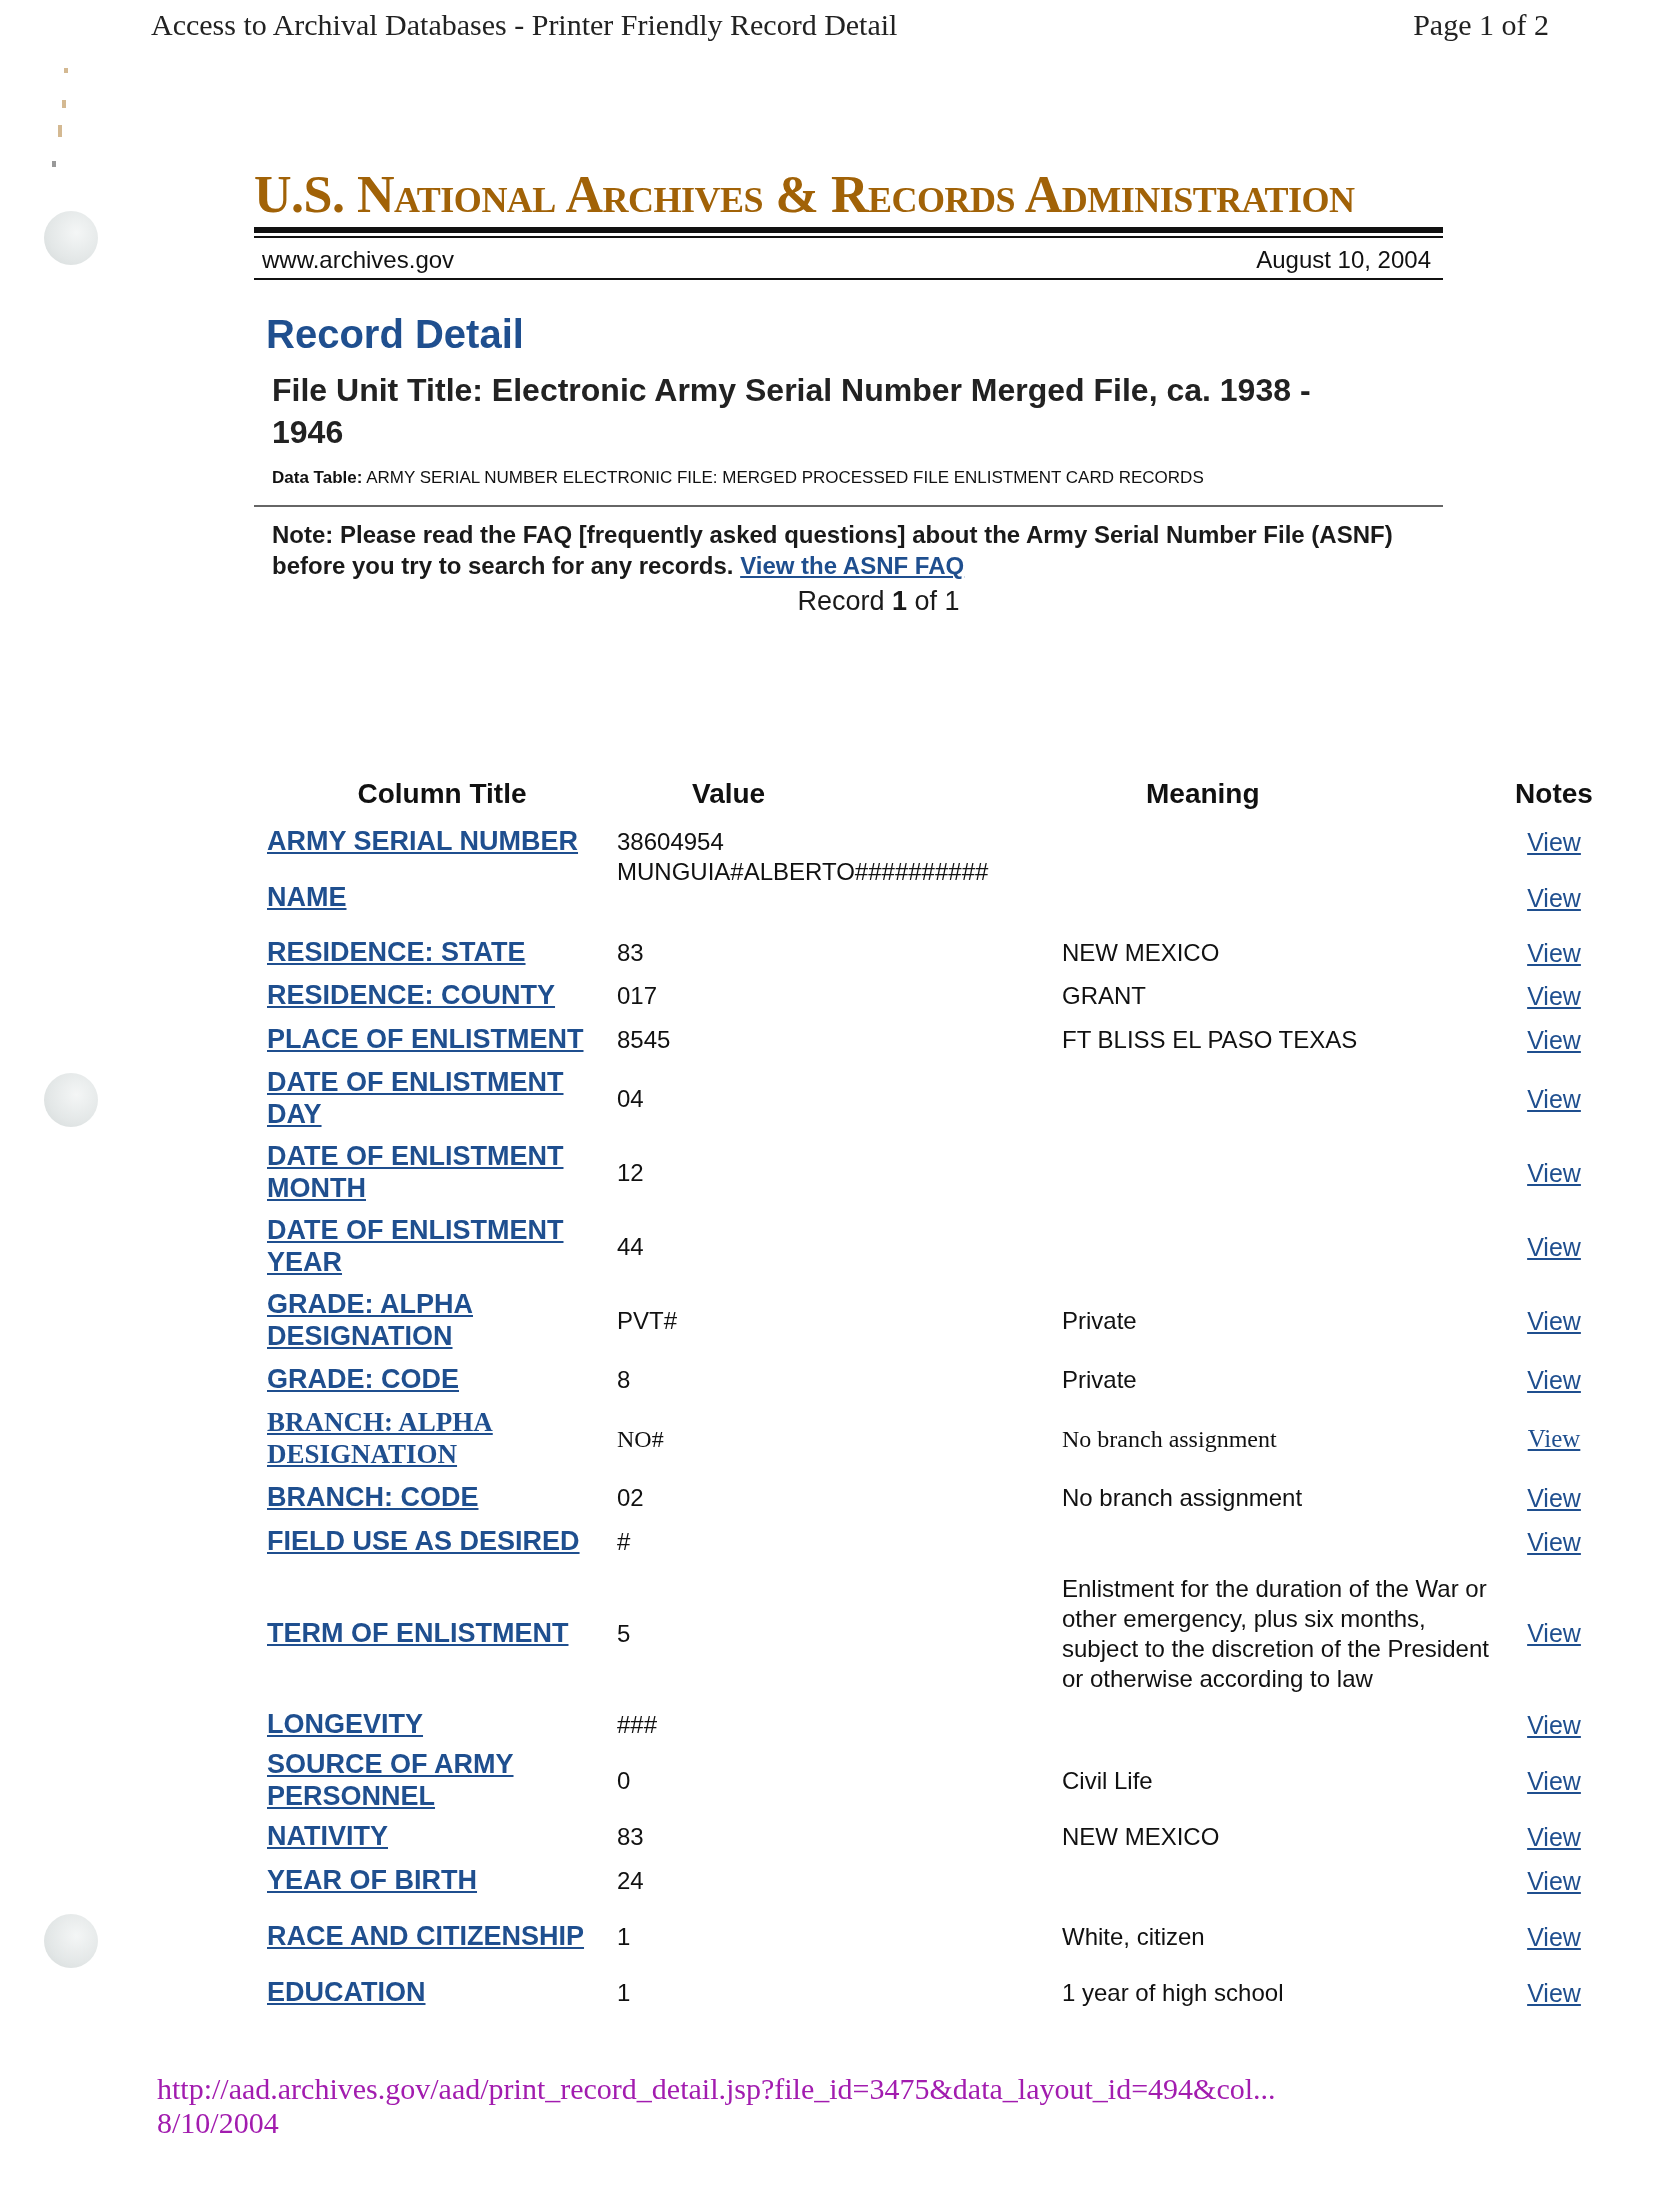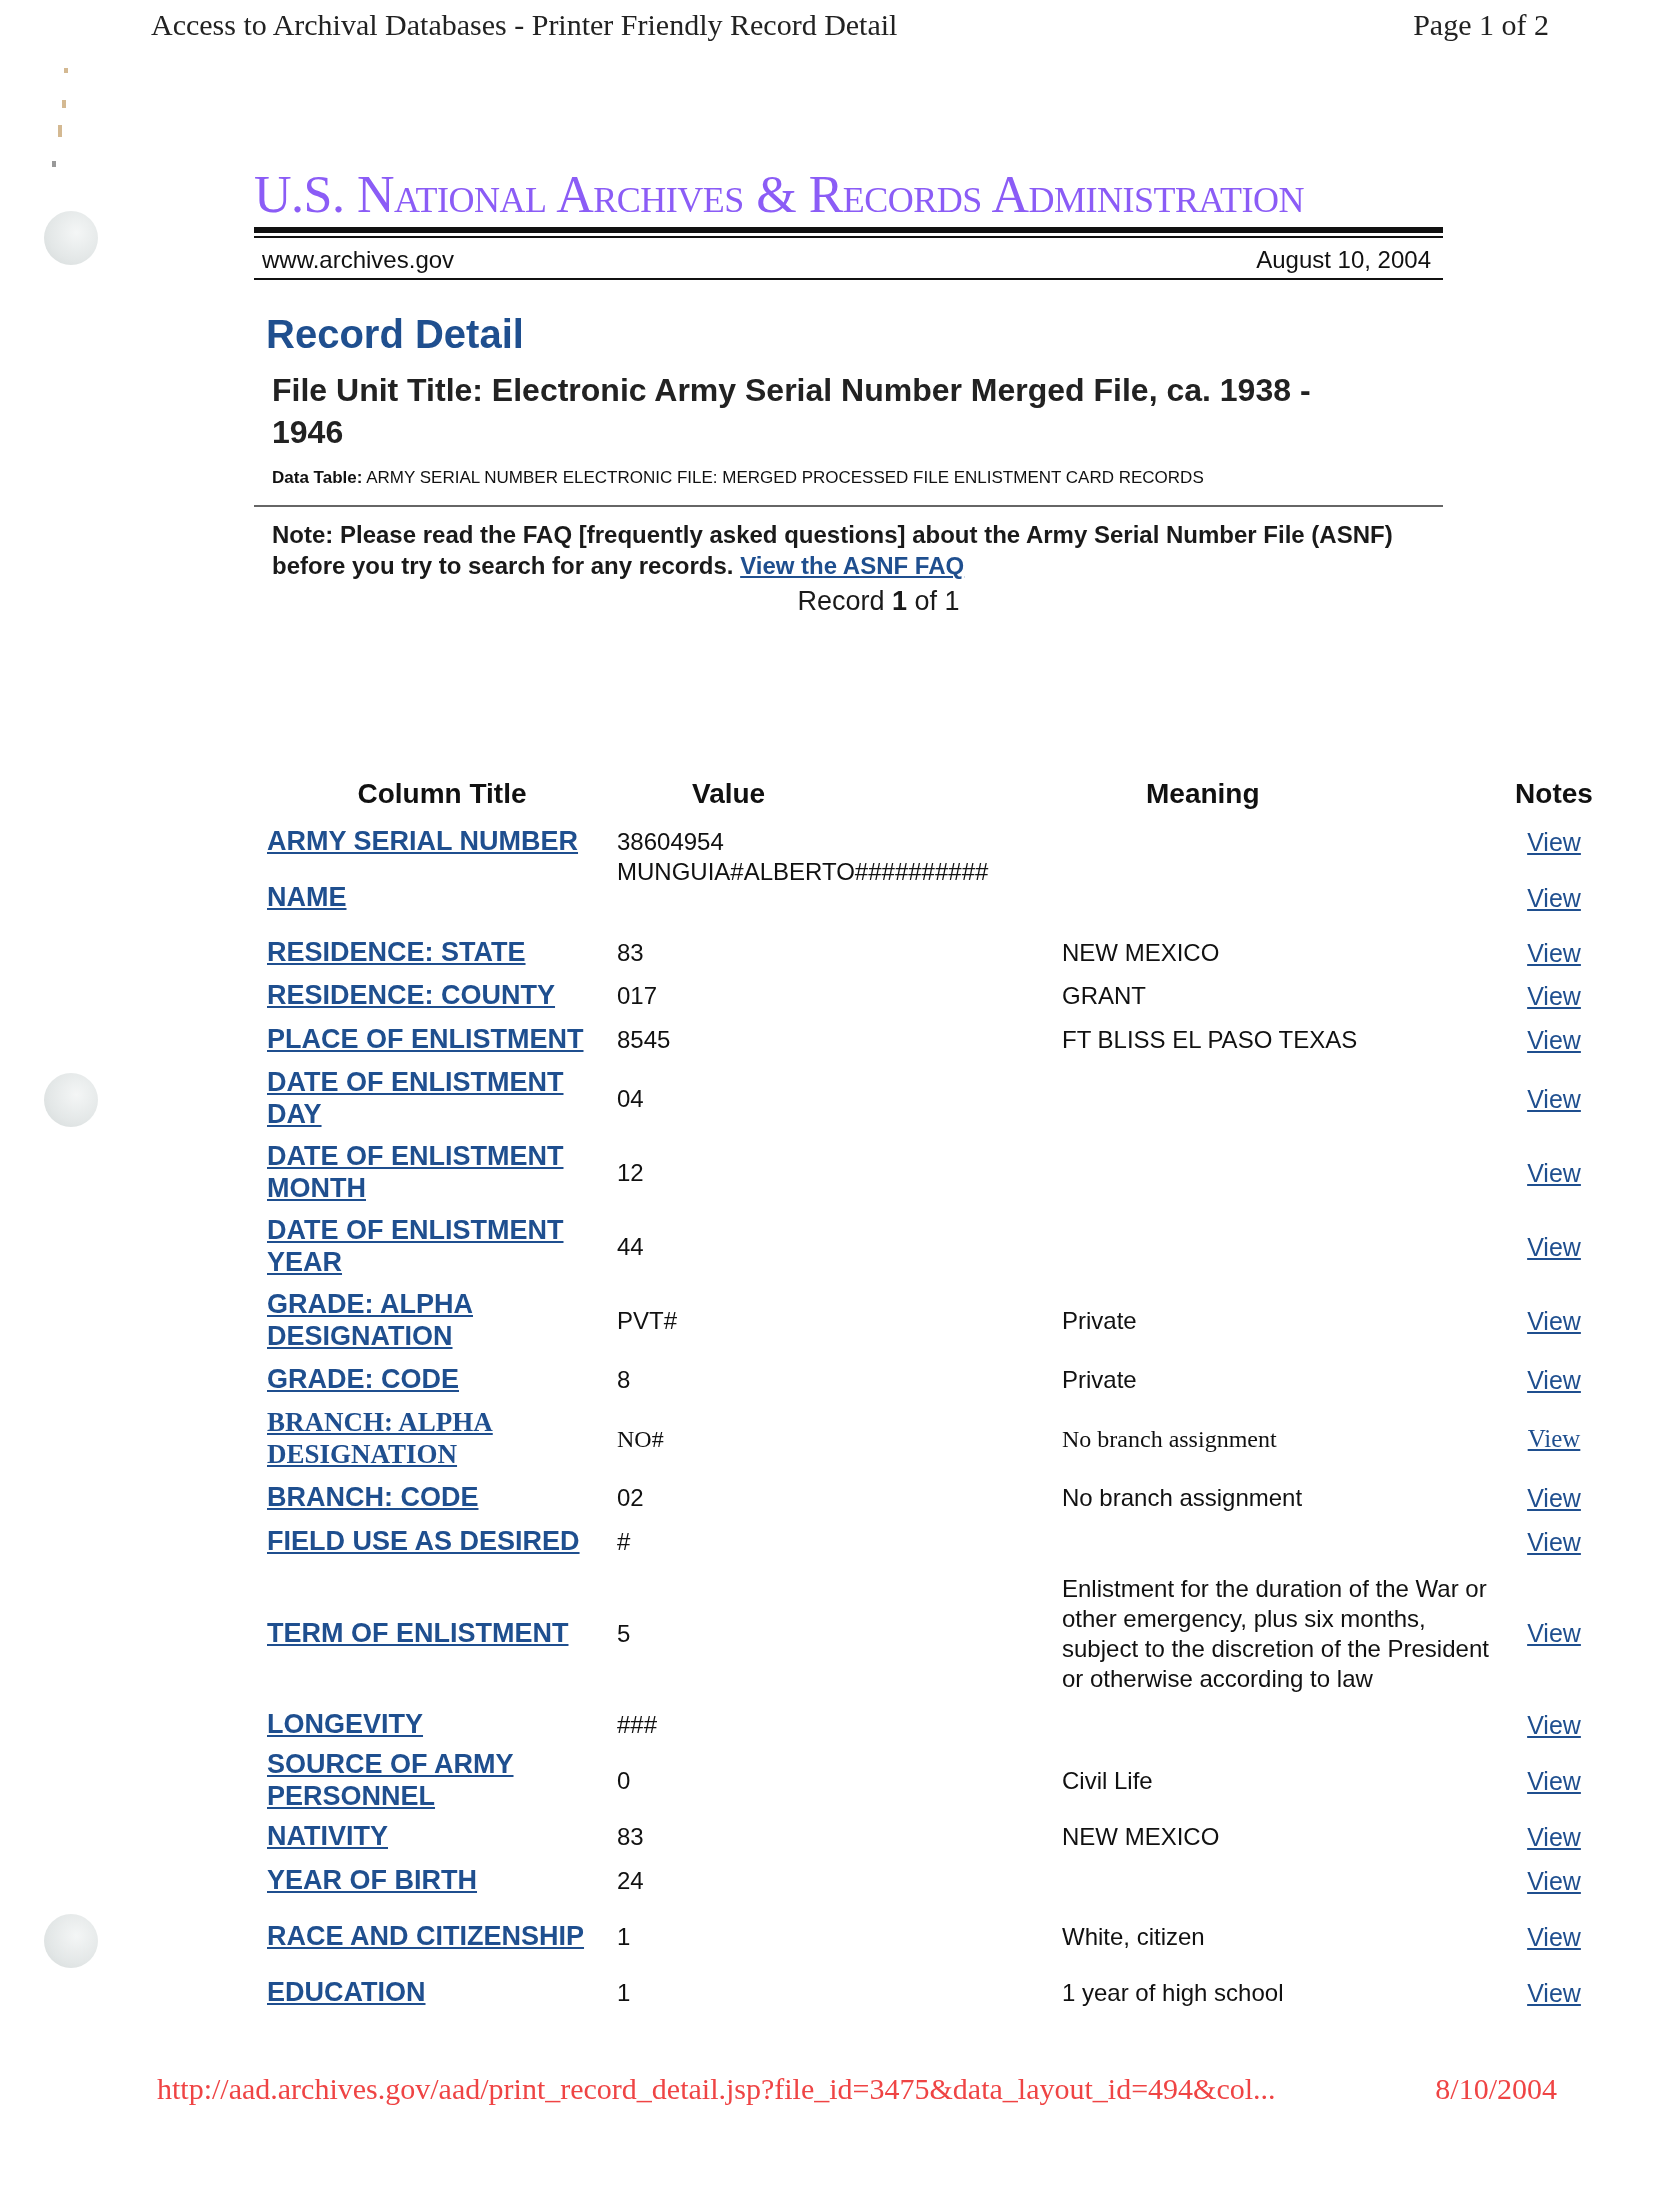--- a/index.html
+++ b/index.html
@@ -7,31 +7,31 @@
     width: 1680px; height: 2194px; position: relative; overflow: hidden;
     background: #ffffff; color: #1a1a1a;
     font-family: "Liberation Sans", "DejaVu Sans", sans-serif;
   }
   .serif { font-family: "Liberation Serif", "DejaVu Serif", serif; }
 
   
   .print-header { position: absolute; top: 8px; left: 151px; right: 131px; height: 40px;
     font-size: 30px; color: #222; display: flex; justify-content: space-between; }
   .print-footer { position: absolute; top: 2072px; left: 157px; right: 123px;
-    font-size: 30px; color: #ef4444; display: flex; justify-content: space-between; }
+    font-size: 30px; color: #a21caf; display: flex; justify-content: space-between; flex-direction: column; }
 
   
   .hole { position: absolute; left: 44px; width: 54px; height: 54px; border-radius: 50%;
     background: radial-gradient(circle at 60% 40%, #f4f6f6 0%, #e3e7e7 60%, #d4d9d9 100%); }
   .speck { position: absolute; width: 4px; background: #b88a4a; opacity: .6; }
 
   
   .masthead { position: absolute; left: 254px; top: 169px; width: 1189px; }
-  .mast-title { font-size: 52px; letter-spacing: -0.5px; color: #8b5cf6; white-space: nowrap;
-    font-variant: small-caps; line-height: 1; }
+  .mast-title { font-size: 52px; letter-spacing: -0.5px; color: #a16207; white-space: nowrap;
+    font-variant: small-caps; line-height: 1; font-weight: bold; }
   .mast-rule-thick { height: 6px; background: #111; margin-top: 6px; }
   .mast-rule-thin { height: 2px; background: #111; margin-top: 3px; }
   .mast-sub { display: flex; justify-content: space-between; font-size: 24px;
     padding: 8px 12px 4px 8px; color: #111; }
   .mast-rule-bottom { height: 2px; background: #111; }
 
   
   .content { position: absolute; left: 254px; top: 300px; width: 1189px; }
   .page-title { font-size: 40px; color: #1f4f8f; margin: 12px; line-height: 1.1; }
   .file-unit { font-size: 32px; font-weight: bold; color: #222; margin: 14px 0 0 18px; line-height: 1.3; width: 1095px; }

